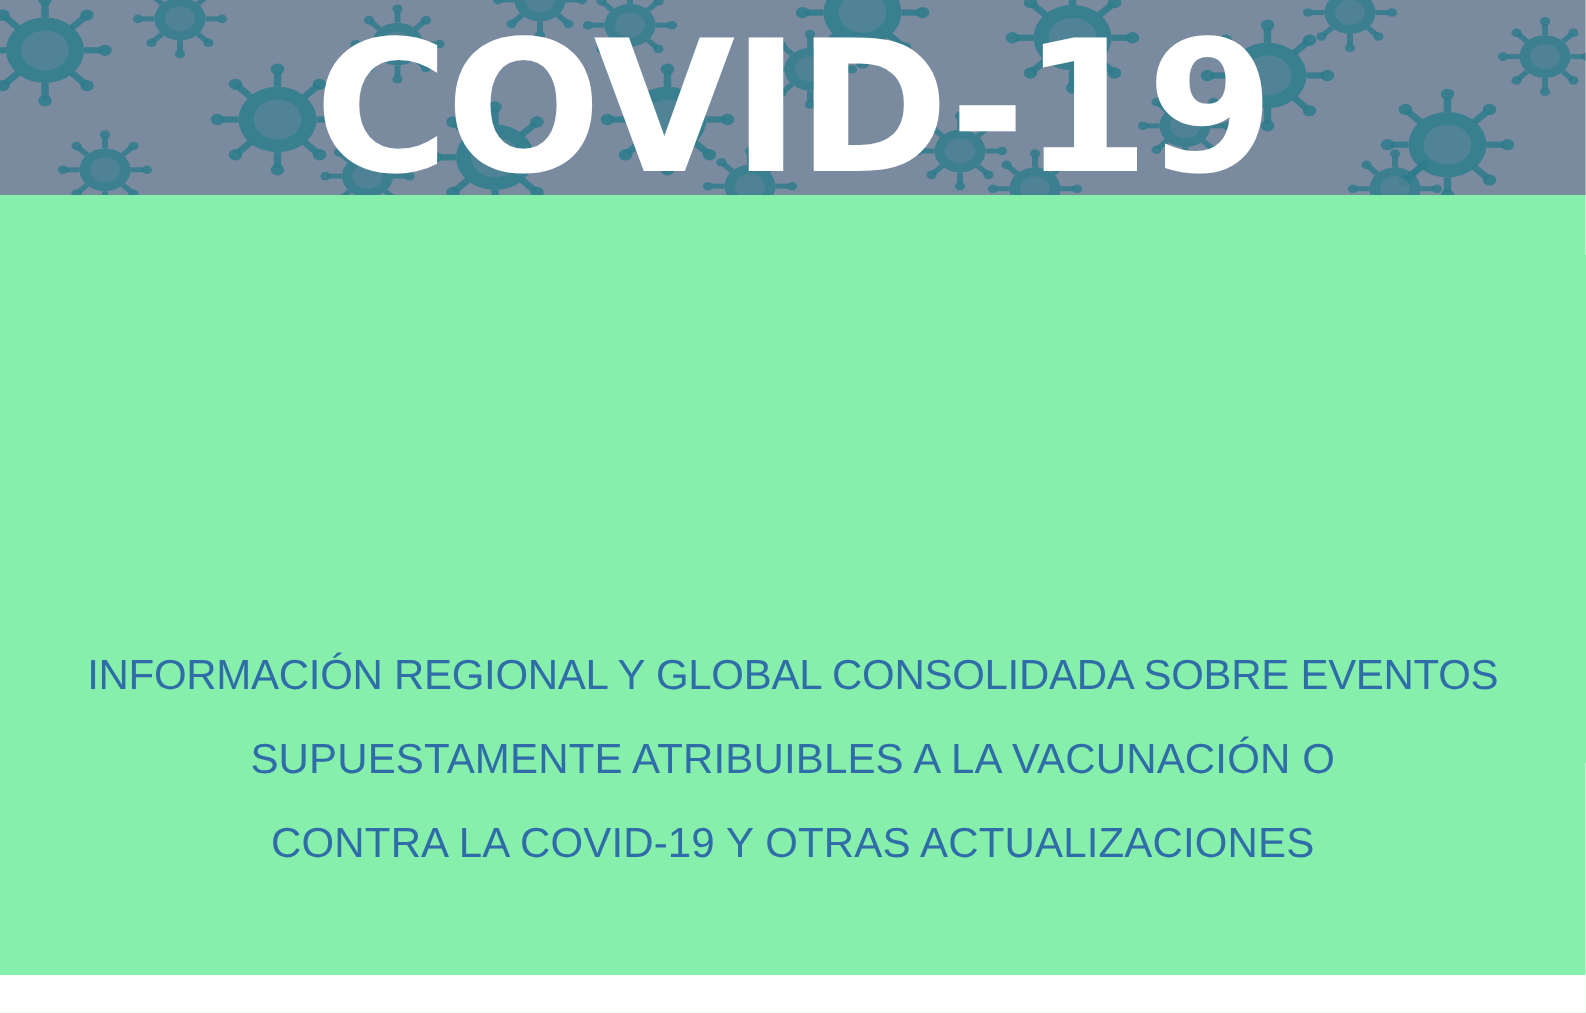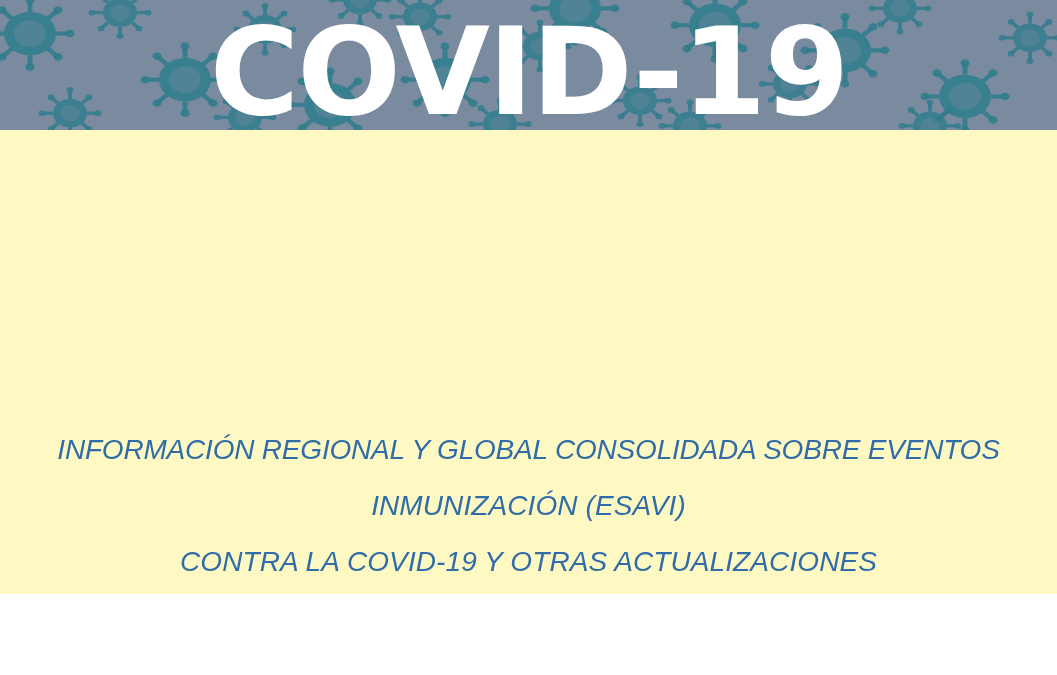--- a/index.html
+++ b/index.html
@@ -54,23 +54,22 @@
     line-height: 1;
     text-align: center;
     white-space: nowrap;
     transform: translateY(-6px);
   }
 
   
   .content {
     position: relative;
     width: 100%;
-    height: 464px;
-    background: #fef9c3;
-    font-style: italic;
+    height: 520px;
+    background: #86efac;
   }
 
   .subtitle-block {
     position: absolute;
     left: 0;
     right: 0;
     top: 292px;
     text-align: center;
     color: #2f6ca8;
     font-family: "Liberation Sans", sans-serif;
@@ -169,18 +168,18 @@
       <use href="#virus-sm" x="690" y="150"></use>
       <use href="#virus-sm" x="930" y="150"></use>
     </svg>
 
     <h1 class="banner-title">COVID-19</h1>
   </div>
 
   <div class="content">
     <div class="subtitle-block">
       <span class="subtitle-line l1">INFORMACIÓN REGIONAL Y GLOBAL CONSOLIDADA SOBRE EVENTOS</span>
-      <span class="subtitle-line">INMUNIZACIÓN (ESAVI)</span>
+      <span class="subtitle-line">SUPUESTAMENTE ATRIBUIBLES A LA VACUNACIÓN O</span>
       <span class="subtitle-line">CONTRA LA COVID-19 Y OTRAS ACTUALIZACIONES</span>
     </div>
   </div>
 
 </div>
 
 </body></html>

